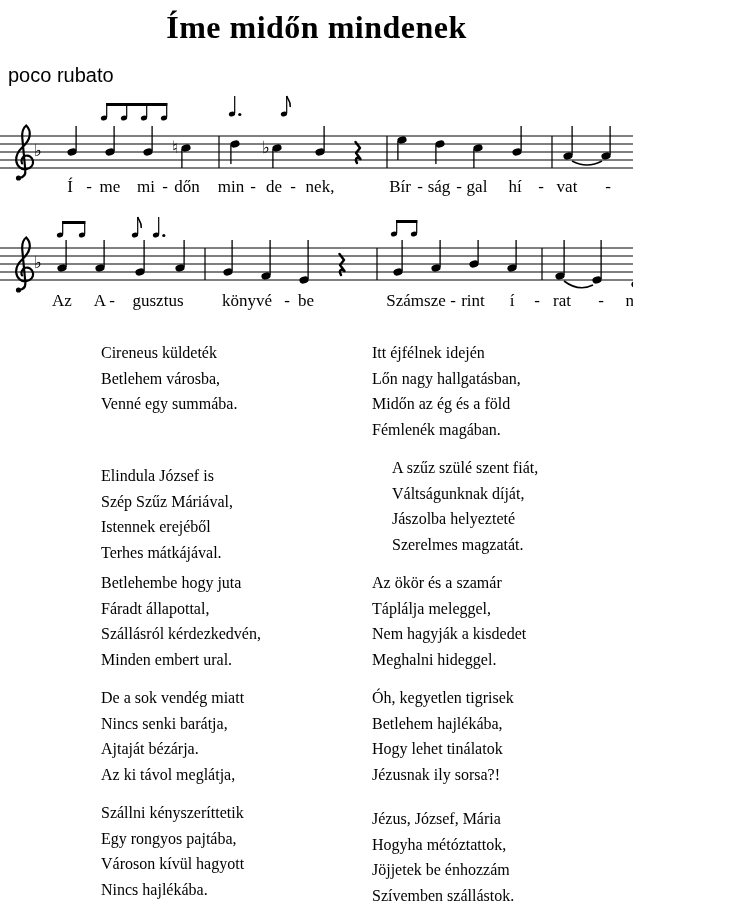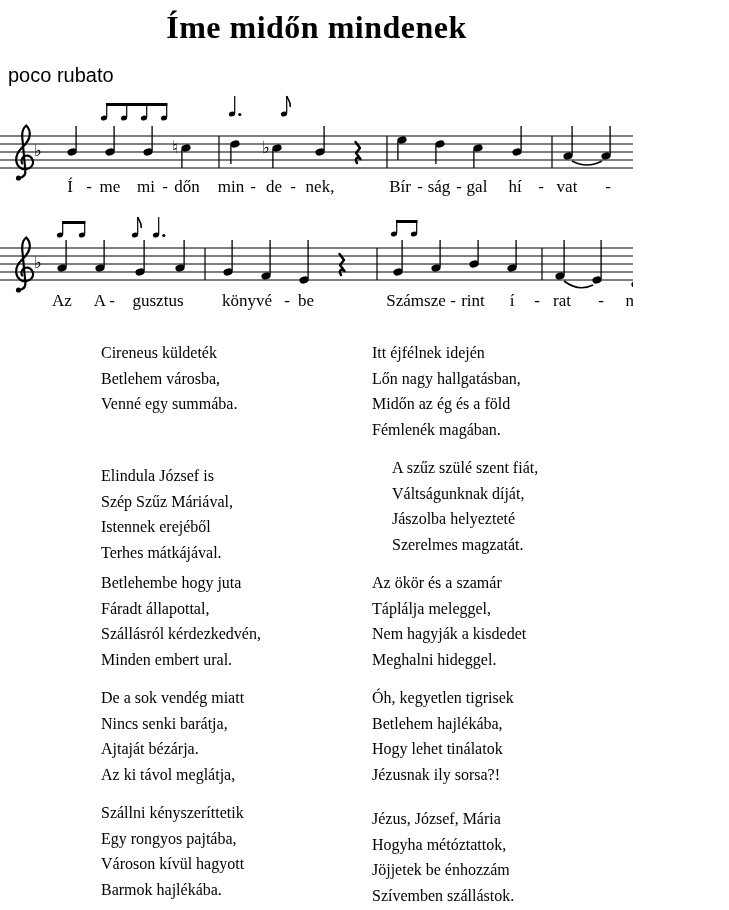--- a/index.html
+++ b/index.html
@@ -308,21 +308,21 @@
       <div class="stanza" style="left: 372px; top: 685px;">
         <div>Óh, kegyetlen tigrisek</div>
         <div>Betlehem hajlékába,</div>
         <div>Hogy lehet tinálatok</div>
         <div>Jézusnak ily sorsa?!</div>
       </div>
       <div class="stanza" style="left: 101px; top: 800px;">
         <div>Szállni kényszeríttetik</div>
         <div>Egy rongyos pajtába,</div>
         <div>Városon kívül hagyott</div>
-        <div>Barmok hajlékába.</div>
+        <div>Nincs hajlékába.</div>
       </div>
       <div class="stanza" style="left: 372px; top: 768px; margin-top: 38px;">
         <div>Jézus, József, Mária</div>
         <div>Hogyha métóztattok,</div>
         <div>Jöjjetek be énhozzám</div>
         <div>Szívemben szállástok.</div>
       </div>
     </div>
 </div>
 

